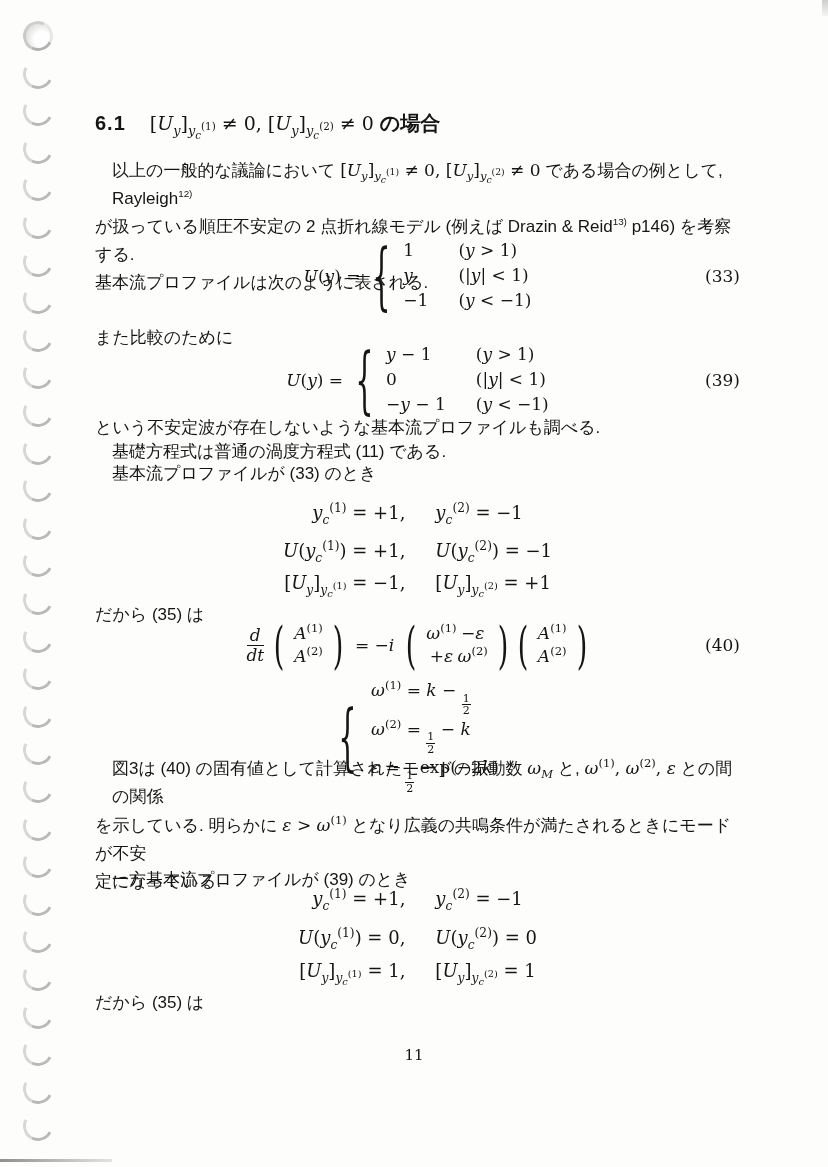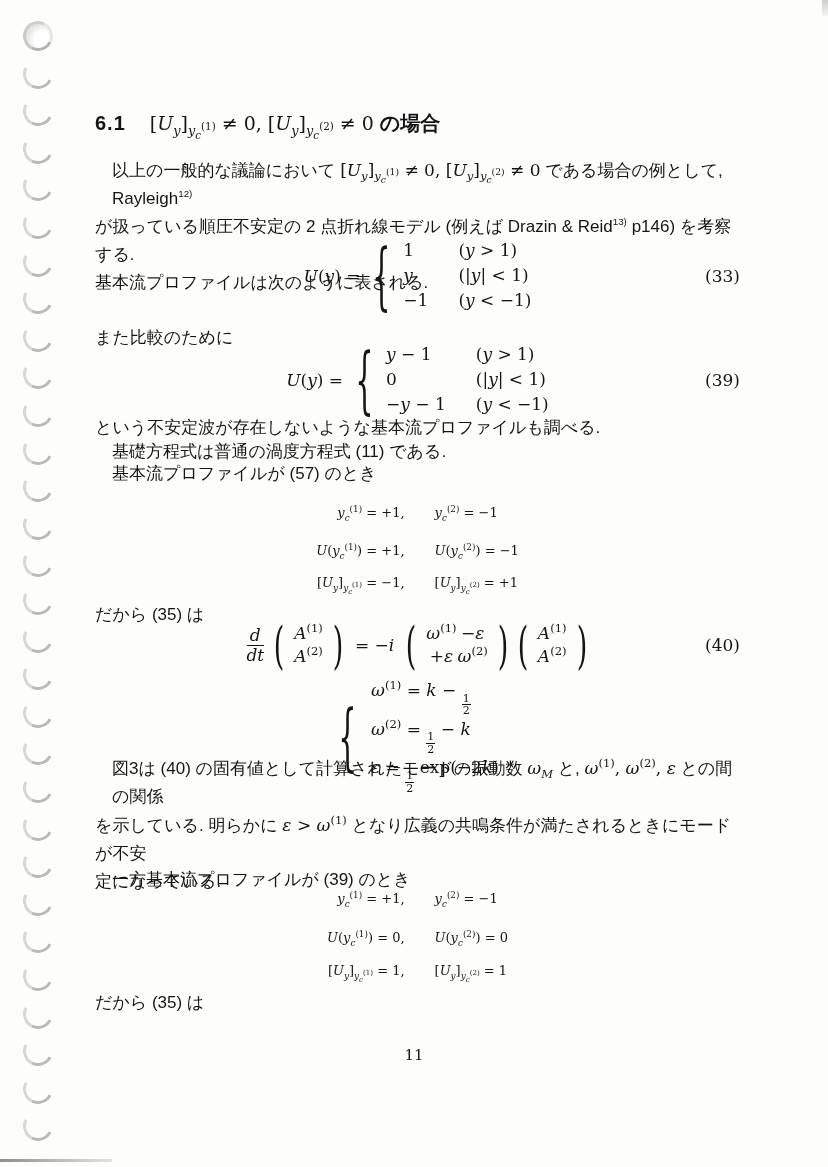--- a/index.html
+++ b/index.html
@@ -29,21 +29,21 @@
 
   .eqwrap { text-align:center; }
   .eqnum { position:absolute; right:0; top:50%; transform:translateY(-50%); font-size:17px; }
 
   .cases { display:inline-flex; align-items:center; gap:10px; font-size:17px; }
   .brace { display:inline-block; font-size:36px; font-weight:300;
            transform:scale(0.8,2.05); transform-origin:center; }
   .crows { display:grid; grid-template-columns:auto auto; column-gap:30px;
            text-align:left; line-height:25px; }
 
-  .dispm { text-align:center; font-size:13px; line-height:26px; }
+  .dispm { text-align:center; font-size:18px; line-height:26px; }
   .g { display:inline-block; width:30px; }
 
   .mrow { display:flex; align-items:center; justify-content:center; gap:6px; font-size:17px; }
   .dfrac { display:inline-flex; flex-direction:column; align-items:center; line-height:19px; margin-right:2px; }
   .dfrac .fn2 { border-bottom:1.4px solid #151515; padding:0 3px; }
   .vcol { display:inline-flex; flex-direction:column; align-items:center; line-height:23px; padding:0 2px; }
   .mat  { display:grid; grid-template-columns:auto auto; column-gap:1px;
           text-align:center; line-height:23px; padding:0 2px; }
   .bigp { display:inline-block; font-size:36px; font-weight:300; transform:scale(0.75,1.38); }
   .mid  { margin:0 4px; }
@@ -151,21 +151,21 @@
             <span>(|<i>y</i>| &lt; 1)</span>
           <span>−<i>y</i> − 1</span>
             <span>(<i>y</i> &lt; −1)</span>
         </div>
       </div>
       <span class="eqnum">(39)</span>
     </div>
 
     <div class="block tline" style="top:414px">という不安定波が存在しないような基本流プロファイルも調べる.</div>
     <div class="block tline ind" style="top:438px">基礎方程式は普通の渦度方程式 (11) である.</div>
-    <div class="block tline ind" style="top:460px">基本流プロファイルが (57) のとき</div>
+    <div class="block tline ind" style="top:460px">基本流プロファイルが (33) のとき</div>
 
     <div class="block dispm" style="top:500px"><i>y</i><sub><i>c</i></sub><sup>(1)</sup> = +1,<span class="g"></span><i>y</i><sub><i>c</i></sub><sup>(2)</sup> = −1</div>
     <div class="block dispm" style="top:538px"><i>U</i>(<i>y</i><sub><i>c</i></sub><sup>(1)</sup>) = +1,<span class="g"></span><i>U</i>(<i>y</i><sub><i>c</i></sub><sup>(2)</sup>) = −1</div>
     <div class="block dispm" style="top:570px">[<i>U</i><sub><i>y</i></sub>]<sub><i>y</i><sub><i>c</i></sub><sup>(1)</sup></sub> = −1,<span class="g"></span>[<i>U</i><sub><i>y</i></sub>]<sub><i>y</i><sub><i>c</i></sub><sup>(2)</sup></sub> = +1</div>
 
     <div class="block tline" style="top:601px">だから (35) は</div>
 
     <div class="block eqwrap" style="top:622px">
       <div class="mrow">
         <span class="dfrac">

